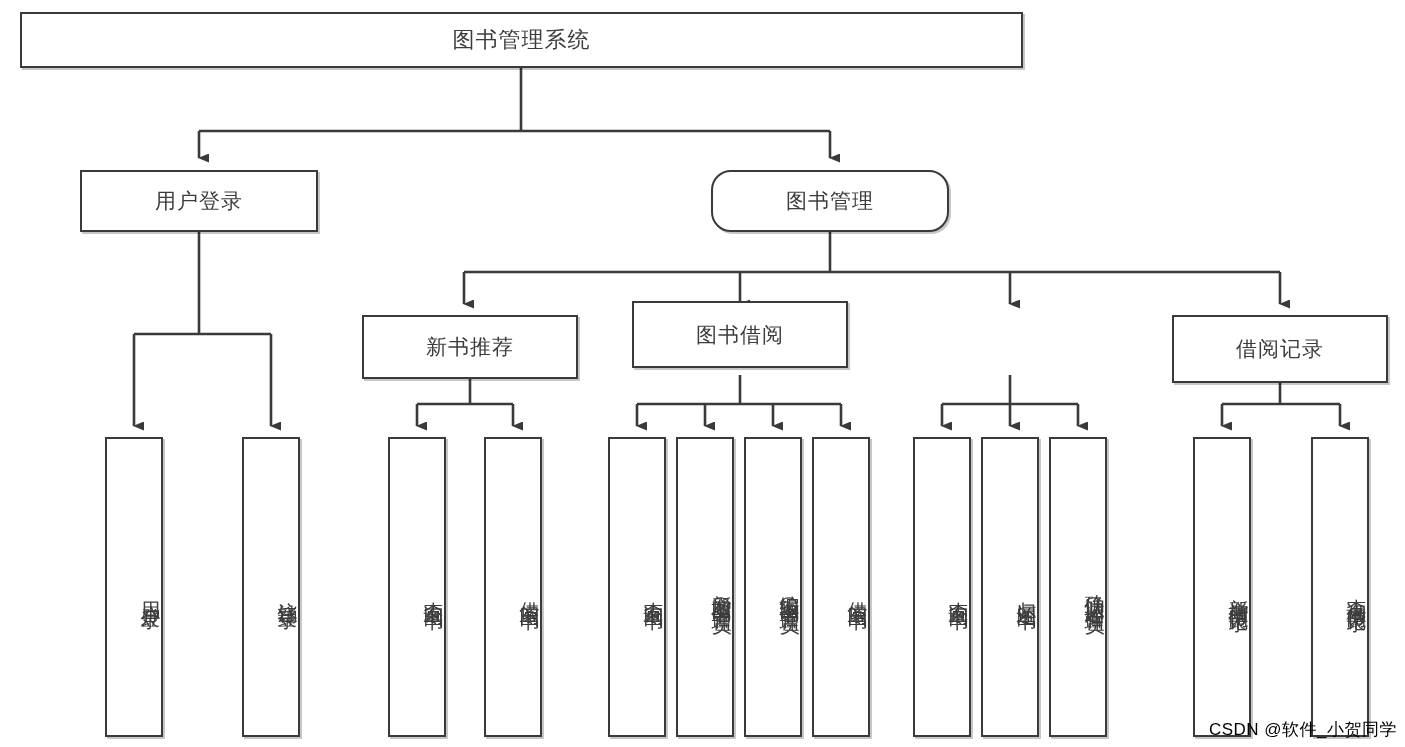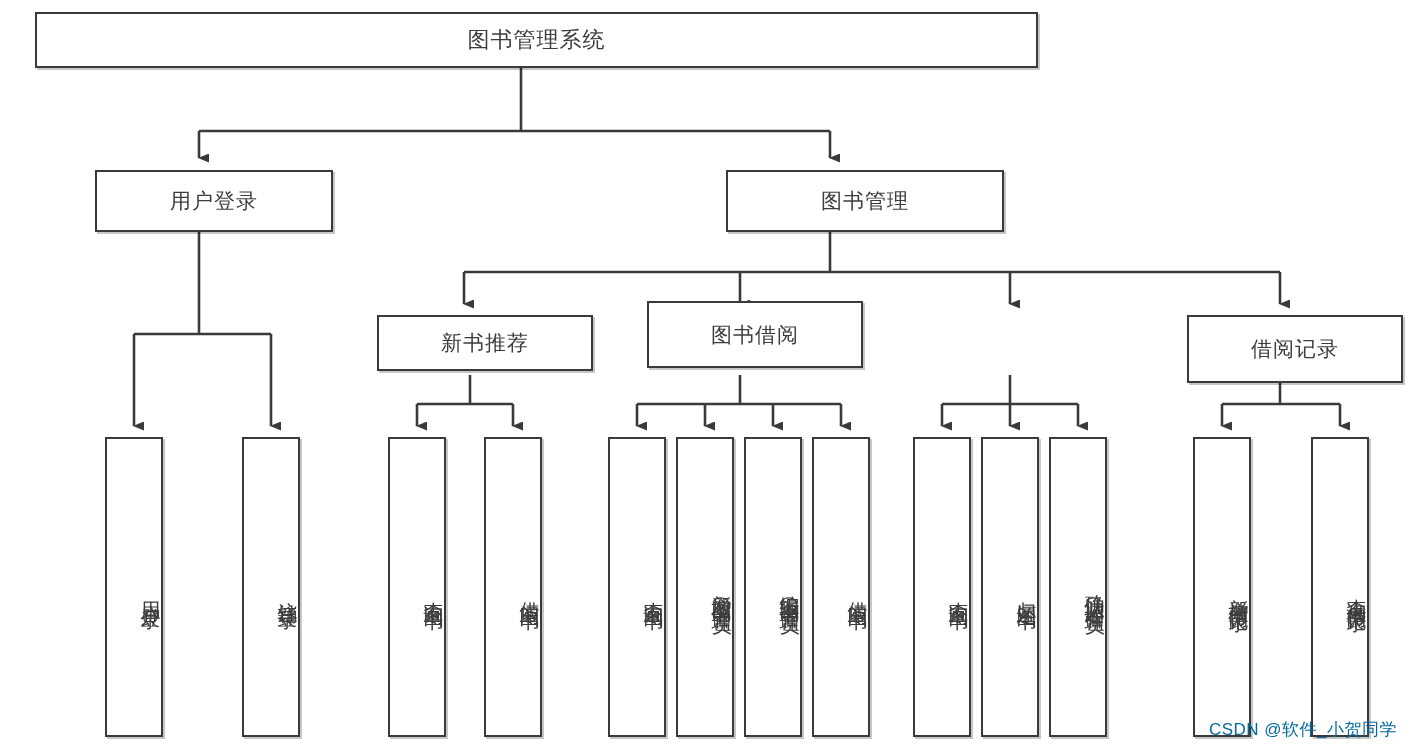--- a/index.html
+++ b/index.html
@@ -33,21 +33,20 @@
     box-shadow: 2px 2px 0 rgba(0,0,0,0.22);
     display: flex;
     align-items: center;
     justify-content: center;
     color: #3c3c3c;
   }
   .node-h {
     font-size: 21px;
     letter-spacing: 1px;
     white-space: nowrap;
-    margin-left: 15px;
   }
   .node-title {
     font-size: 22px;
     letter-spacing: 1px;
   }
   .node-v {
     writing-mode: vertical-rl;
     text-orientation: upright;
     font-size: 20px;
     letter-spacing: 3px;
@@ -55,21 +54,21 @@
     align-items: flex-start;
     justify-content: center;
     padding-top: 10px;
     white-space: nowrap;
   }
   .watermark {
     position: absolute;
     right: 8px;
     bottom: 6px;
     font-size: 17px;
-    color: #0369a1;
+    color: #000000;
     letter-spacing: 0.5px;
     white-space: nowrap;
   }
 </style>
 </head>
 <body>
 
 <div id="canvas">
 
   <svg class="connectors" viewBox="0 0 1405 747">
@@ -118,23 +117,23 @@
       <path d="M1280,375 L1280,404"></path>
       <path d="M1222,404 L1340,404"></path>
       <path d="M1222,404 L1222,426" marker-end="url(#arrowhead)"></path>
       <path d="M1340,404 L1340,426" marker-end="url(#arrowhead)"></path>
     </g>
   </svg>
 
   <div class="node node-h node-title" style="left:20px; top:12px; width:1003px; height:56px;">图书管理系统</div>
 
   <div class="node node-h" style="left:80px; top:170px; width:238px; height:62px;">用户登录</div>
-  <div class="node node-h" style="left:711px; top:170px; width:278px; height:62px;">图书管理</div>
+  <div class="node node-h" style="left:711px; top:170px; width:238px; height:62px;border-radius:20px;">图书管理</div>
 
-  <div class="node node-h" style="left:362px; top:315px; width:216px; height:56px;">新书推荐</div>
+  <div class="node node-h" style="left:362px; top:315px; width:216px; height:64px;">新书推荐</div>
   <div class="node node-h" style="left:632px; top:301px; width:216px; height:67px;">图书借阅</div>
   <div class="node node-h" style="left:1172px; top:315px; width:216px; height:68px;">借阅记录</div>
 
   <div class="node node-v" style="left:105px; top:437px; width:58px; height:300px;">用户登录</div>
   <div class="node node-v" style="left:242px; top:437px; width:58px; height:300px;">注销登录</div>
 
   <div class="node node-v" style="left:388px; top:437px; width:58px; height:300px;">查询图书</div>
   <div class="node node-v" style="left:484px; top:437px; width:58px; height:300px;">借阅图书</div>
 
   <div class="node node-v" style="left:608px; top:437px; width:58px; height:300px;">查询图书</div>

